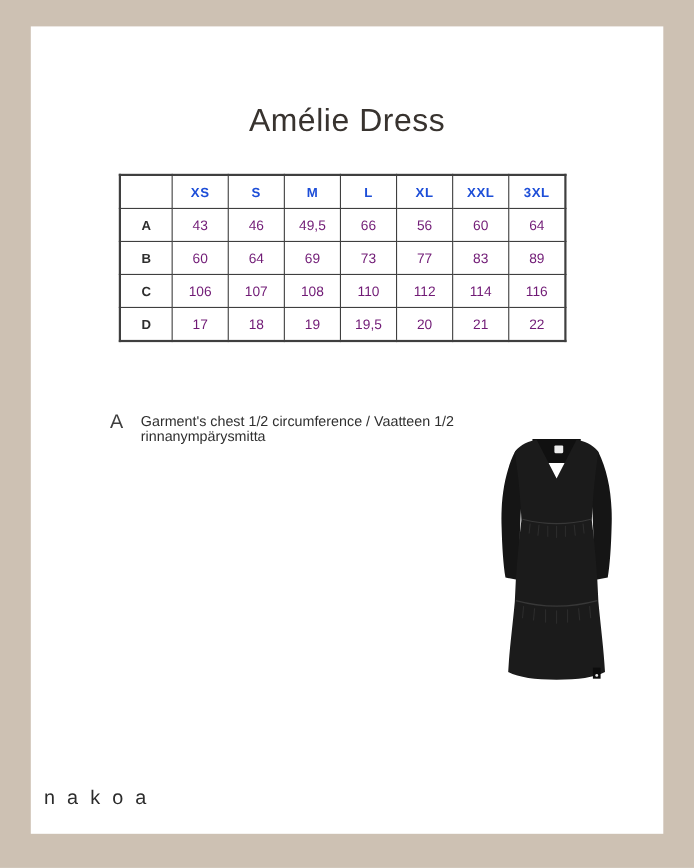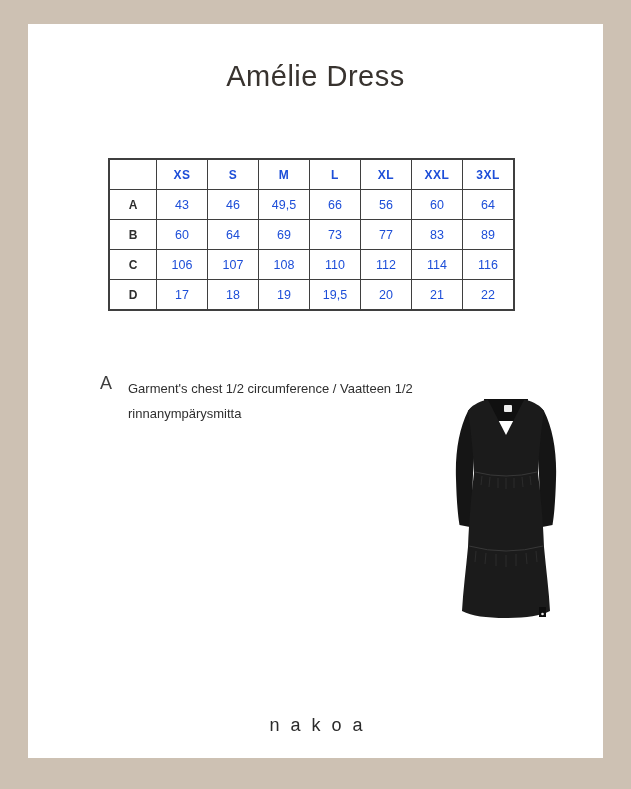--- a/index.html
+++ b/index.html
@@ -10,63 +10,63 @@
     position:relative;
     overflow:hidden;
   }
   .panel {
     position:absolute; left:28px; top:24px;
     width:575px; height:734px;
     background:#ffffff;
     overflow:hidden;
   }
   .title {
-    position:absolute; top:36px; left:0; width:100%;
+    position:absolute; top:70px; left:0; width:100%;
     margin:0; text-align:center;
     font-size:29px; font-weight:400; letter-spacing:0.5px;
     color:#38332f;
   }
   .size-table {
     position:absolute; left:80px; top:134px;
     border-collapse:collapse;
     border:2px solid #3f3f3f;
   }
   .size-table th, .size-table td {
     border:1px solid #3f3f3f;
     height:29px; padding:0;
     text-align:center; vertical-align:middle;
   }
   .size-table th:first-child, .size-table td:first-child { width:46px; }
   .size-table th:not(:first-child), .size-table td:not(:first-child) { width:50px; }
   .size-table thead th { font-size:12px; font-weight:bold; color:#1d4ed8; letter-spacing:0.5px; }
   .size-table tbody th { font-size:12px; font-weight:bold; color:#2e2e2e; }
-  .size-table tbody td { font-size:12.5px; color:#1d4ed8; }
+  .size-table tbody td { font-size:12.5px; color:#701a75; }
   .legend { position:absolute; left:0; top:0; width:100%; height:100%; pointer-events:none; }
   .legend-item { position:absolute; left:72px; }
   .legend-item:nth-child(1) { top:349px; }
   .legend-item:nth-child(2) { top:417px; }
   .legend-item:nth-child(3) { top:494px; }
   .legend-item:nth-child(4) { top:556px; }
   .legend-key {
     display:inline-block; width:20px;
     font-size:18px; font-weight:400; color:#3f3f3f;
     vertical-align:top;
   }
   .legend-text {
     display:inline-block; margin-left:8px; margin-top:3px;
     max-width:340px;
-    font-size:13px; line-height:25px; color:#2f2f2f;
+    font-size:13px; line-height:14px; color:#2f2f2f;
     white-space:pre-line;
     vertical-align:top;
   }
   .dress-svg { position:absolute; left:414px; top:361px; width:170px; height:250px; }
   .brand {
     position:absolute; top:691px; left:0; width:100%;
     box-sizing:border-box; padding-left:12px;
-    text-align:center;
+    text-align:left;
     font-size:18px; letter-spacing:11px; font-weight:400;
     color:#2b2b2b;
   }
 </style>
 </head>
 <body>
 
 <div class="frame">
   <div class="panel">
 

